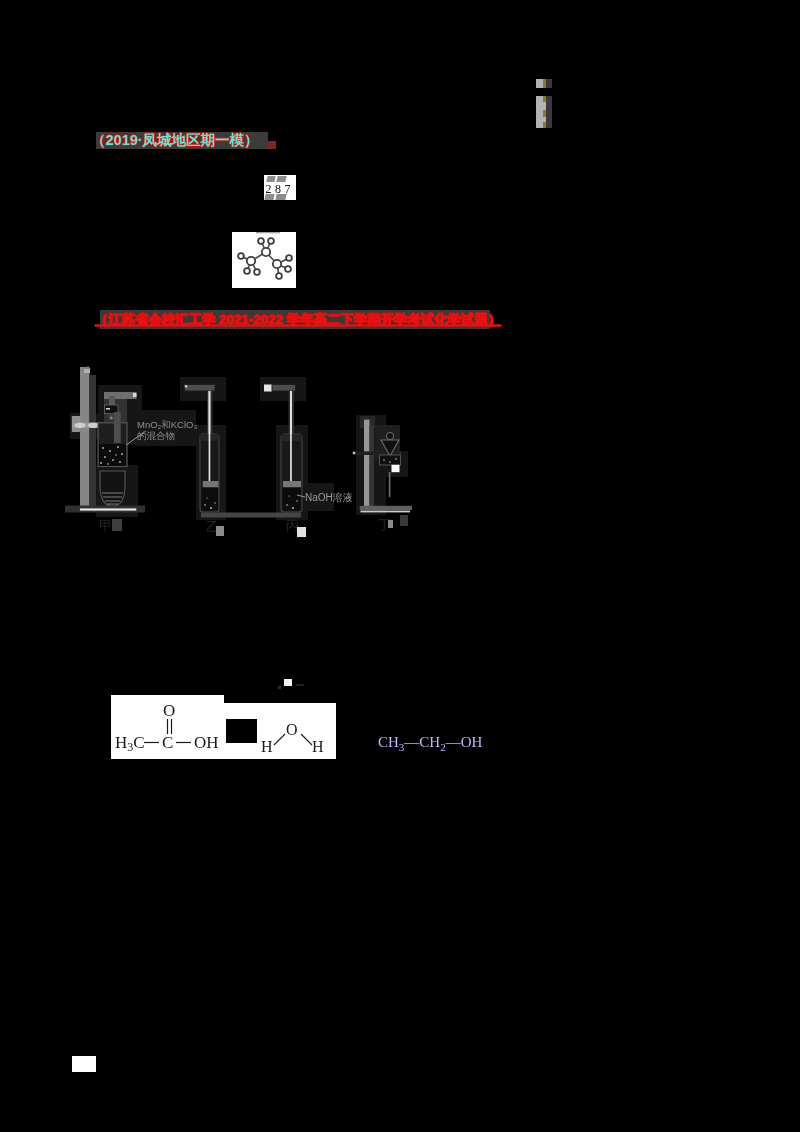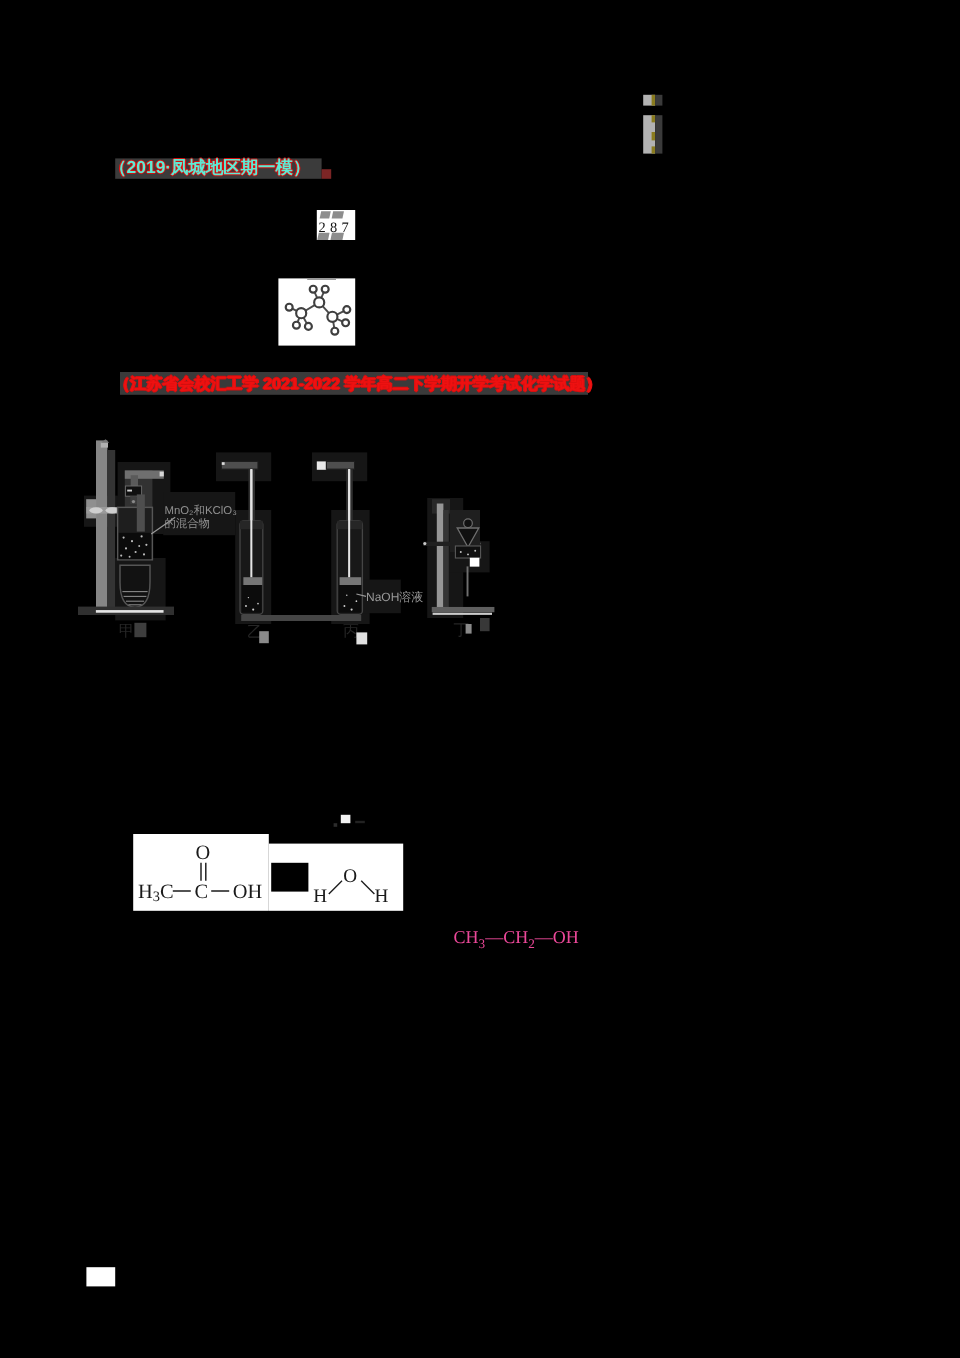--- a/index.html
+++ b/index.html
@@ -76,21 +76,21 @@
       <circle cx="57" cy="26" r="2.9"></circle>
       <circle cx="56" cy="37" r="2.9"></circle>
       <circle cx="47" cy="44" r="2.9"></circle>
     </g>
   </svg>
 
   <div class="abs" style="left:100px;top:310px;width:390px;height:19px;background:#3a3a3a;"></div>
 
   <div class="abs" style="left:95px;top:311px;width:410px;height:18px;line-height:18px;
        color:#ee1111;font-weight:bold;font-size:13.4px;white-space:nowrap;
-       text-shadow:0.9px 0 #e01010,-0.9px 0 #e01010,0 0.8px #d01010,0 -0.8px #d01010;">（江苏省会校汇工学 2021-2022 学年高二下学期开学考试化学试题）</div>
+       text-shadow:0.9px 0 #e01010,-0.9px 0 #e01010,0 0.8px #d01010,0 -0.8px #d01010;text-decoration:underline;">（江苏省会校汇工学 2021-2022 学年高二下学期开学考试化学试题）</div>
 
   <svg class="abs" style="left:60px;top:355px;" width="360" height="185" viewBox="0 0 360 185">
 
     <g fill="#161616">
       <rect x="10" y="58" width="36" height="26"></rect>
       <rect x="38" y="30" width="44" height="60"></rect>
       <rect x="120" y="22" width="46" height="24"></rect>
       <rect x="200" y="22" width="46" height="24"></rect>
       <rect x="136" y="70" width="30" height="95"></rect>
       <rect x="216" y="70" width="32" height="95"></rect>
@@ -286,18 +286,18 @@
       <text x="62" y="32" font-size="16">O</text>
       <text x="37" y="49" font-size="16">H</text>
       <text x="88" y="49" font-size="16">H</text>
     </g>
     <g stroke="#1a1a1a" stroke-width="1.1">
       <line x1="50" y1="42" x2="61" y2="31"></line>
       <line x1="77" y1="31" x2="88" y2="42"></line>
     </g>
   </svg>
 
-  <div class="abs" style="left:378px;top:734px;width:120px;color:#ec4899;
-       font-family:'Liberation Serif',serif;font-size:15px;white-space:nowrap;margin-top:40px;">CH<sub style="font-size:11px;">3</sub>—CH<sub style="font-size:11px;">2</sub>—OH</div>
+  <div class="abs" style="left:378px;top:734px;width:120px;color:#c4b5fd;
+       font-family:'Liberation Serif',serif;font-size:15px;white-space:nowrap;">CH<sub style="font-size:11px;">3</sub>—CH<sub style="font-size:11px;">2</sub>—OH</div>
 
   <div class="abs" style="left:72px;top:1056px;width:24px;height:16px;background:#fff;"></div>
 
 </div>
 
 </body></html>

